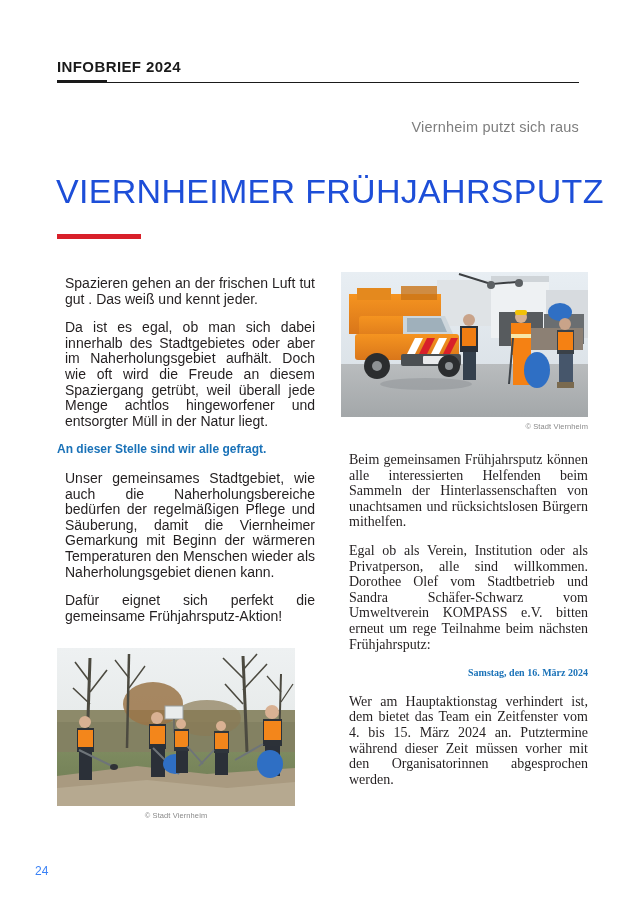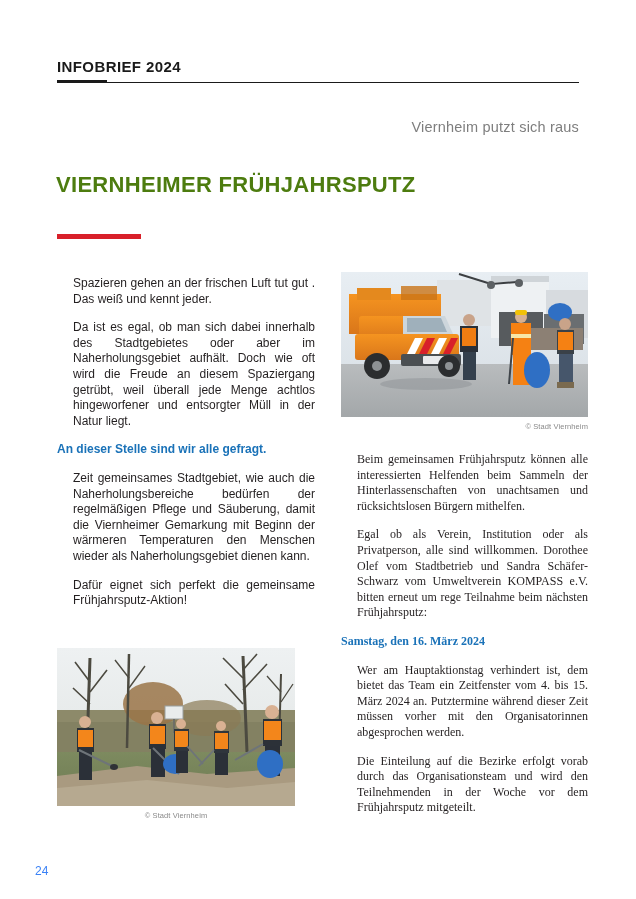--- a/index.html
+++ b/index.html
@@ -54,23 +54,23 @@
     font-size: 14.5px;
     color: #7e7e7e;
     letter-spacing: 0.2px;
   }
 
   
   .main-title {
     position: absolute;
     left: 56px;
     top: 172px;
-    font-size: 22px;
-    font-weight: bold;
-    color: #4d7c0f;
+    font-size: 34px;
+    font-weight: normal;
+    color: #1d4ed8;
     letter-spacing: 0.3px;
     white-space: nowrap;
   }
   .accent-bar {
     position: absolute;
     left: 57px;
     top: 234px;
     width: 84px;
     height: 5px;
     background: #d8202a;
@@ -84,43 +84,43 @@
     width: 258px;
   }
   .col-right {
     position: absolute;
     left: 341px;
     top: 276px;
     width: 247px;
   }
 
   p.body {
-    margin: 0 0 13px 16px;
-    font-size: 12px;
+    margin: 0 0 13px 8px;
+    font-size: 14px;
     line-height: 15.6px;
     text-align: justify;
     color: #231f20;
   }
   p.body:last-child { margin-bottom: 0; }
 
   .subhead {
     margin: 0 0 13px 0;
     font-size: 12px;
     line-height: 15.6px;
     font-weight: bold;
     color: #1a72b8;
     text-align: left;
   }
   .datehead {
     margin: 4px 0 13px 0;
-    font-size: 12px;
+    font-size: 10px;
     line-height: 15.6px;
     font-weight: bold;
     color: #1a72b8;
-    text-align: left;
+    text-align: right;
   }
 
   .caption {
     font-size: 7.5px;
     color: #8a8a8a;
     text-align: right;
     margin-top: 5px;
     letter-spacing: 0.1px;
   }
   .caption.centered { text-align: center; }
@@ -254,30 +254,29 @@
         <ellipse cx="85" cy="112" rx="46" ry="6" fill="#8e9295" opacity="0.5"></ellipse>
       </svg>
     </div>
     <div class="caption">© Stadt Viernheim</div>
   </div>
 
   <div class="col-left">
     <p class="body">Spazieren gehen an der frischen Luft tut gut . Das weiß und kennt jeder.</p>
     <p class="body">Da ist es egal, ob man sich dabei innerhalb des Stadtgebietes oder aber im Naherholungsgebiet aufhält. Doch wie oft wird die Freude an diesem Spaziergang getrübt, weil überall jede Menge achtlos hingeworfener und entsorgter Müll in der Natur liegt.</p>
     <p class="subhead">An dieser Stelle sind wir alle gefragt.</p>
-    <p class="body">Zeit gemeinsames Stadtgebiet, wie auch die Naherholungsbereiche bedürfen der regelmäßigen Pflege und Säuberung, damit die Viernheimer Gemarkung mit Beginn der wärmeren Temperaturen den Menschen wieder als Naherholungsgebiet dienen kann.</p>
+    <p class="body">Unser gemeinsames Stadtgebiet, wie auch die Naherholungsbereiche bedürfen der regelmäßigen Pflege und Säuberung, damit die Viernheimer Gemarkung mit Beginn der wärmeren Temperaturen den Menschen wieder als Naherholungsgebiet dienen kann.</p>
     <p class="body">Dafür eignet sich perfekt die gemeinsame Frühjahrsputz-Aktion!</p>
   </div>
 
   <div class="col-right" style="top:452px;font-family:Liberation Serif, serif;">
     <p class="body">Beim gemeinsamen Frühjahrsputz können alle interessierten Helfenden beim Sammeln der Hinterlassenschaften von unachtsamen und rücksichtslosen Bürgern mithelfen.</p>
     <p class="body">Egal ob als Verein, Institution oder als Privatperson, alle sind willkommen. Dorothee Olef vom Stadtbetrieb und Sandra Schäfer-Schwarz vom Umweltverein KOMPASS e.V. bitten erneut um rege Teilnahme beim nächsten Frühjahrsputz:</p>
     <p class="datehead">Samstag, den 16. März 2024</p>
     <p class="body">Wer am Hauptaktionstag verhindert ist, dem bietet das Team ein Zeitfenster vom 4. bis 15. März 2024 an. Putztermine während dieser Zeit müssen vorher mit den Organisatorinnen abgesprochen werden.</p>
-    <p class="body">Die Einteilung auf die Bezirke erfolgt vorab durch das Organisationsteam und wird den Teilnehmenden in der Woche vor dem Frühjahrsputz mitgeteilt.</p>
   </div>
 
   <div class="photo-2-wrap">
     <div class="photo photo-2">
       <svg viewBox="0 0 238 158" preserveAspectRatio="none" aria-hidden="true">
         <defs>
           <linearGradient id="sky2" x1="0" y1="0" x2="0" y2="1">
             <stop offset="0" stop-color="#eef1f2"></stop>
               <stop offset="1" stop-color="#dfe3e1"></stop>
           </linearGradient>

